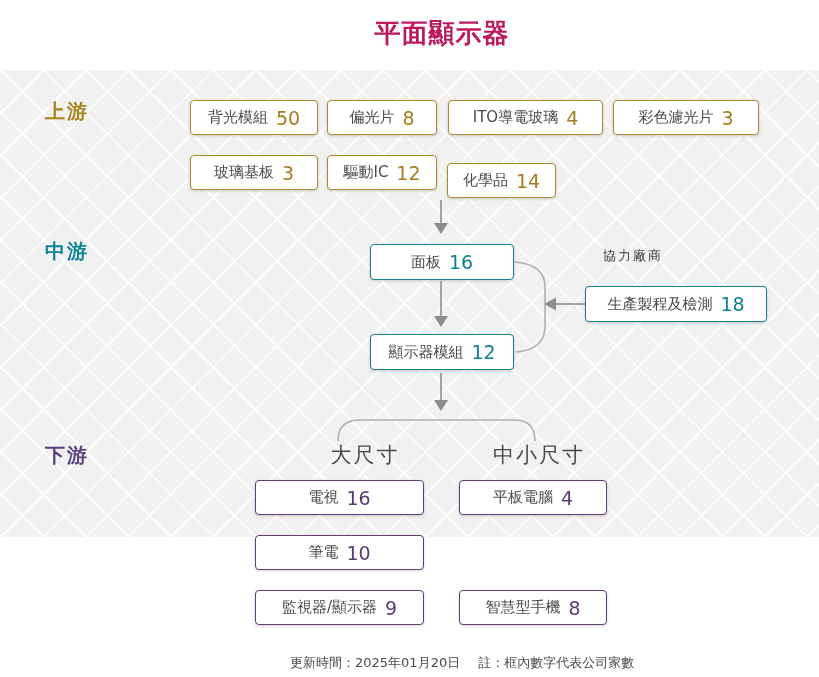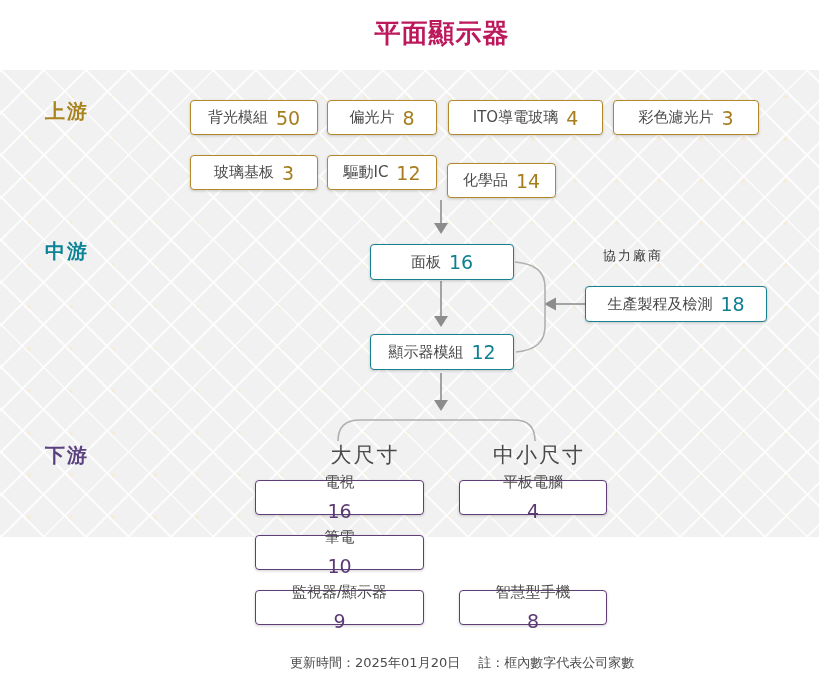--- a/index.html
+++ b/index.html
@@ -33,21 +33,21 @@
     position:absolute; height:35px; background:#ffffff; border-radius:4px;
     display:flex; align-items:center; justify-content:center; gap:8px;
     box-shadow:0 1px 3px rgba(0,0,0,.18); cursor:pointer; white-space:nowrap;
   }
   .node .nl { font-size:15px; color:#4a4a4a; }
   .node .nc { font-size:19px; }
   .node.gold   { border:1.5px solid #b1892c; }
   .node.gold .nc   { color:#a67d1d; }
   .node.teal   { border:1.5px solid #15808f; }
   .node.teal .nc   { color:#0f7f91; }
-  .node.purple { border:1.5px solid #5f3d77;flex-direction:column; }
+  .node.purple { border:1.5px solid #5f3d77; }
   .node.purple .nc { color:#5b3a74; }
   .partner-heading {
     position:absolute; left:603px; top:177px; font-size:13px; color:#3c3c3c;
     letter-spacing:2px; white-space:nowrap;
   }
   .size-heading {
     position:absolute; top:371px; transform:translateX(-50%);
     font-size:21px; color:#4a4a4a; letter-spacing:2px; white-space:nowrap;
   }
   .size-large { left:345px;margin-left:20px; }

